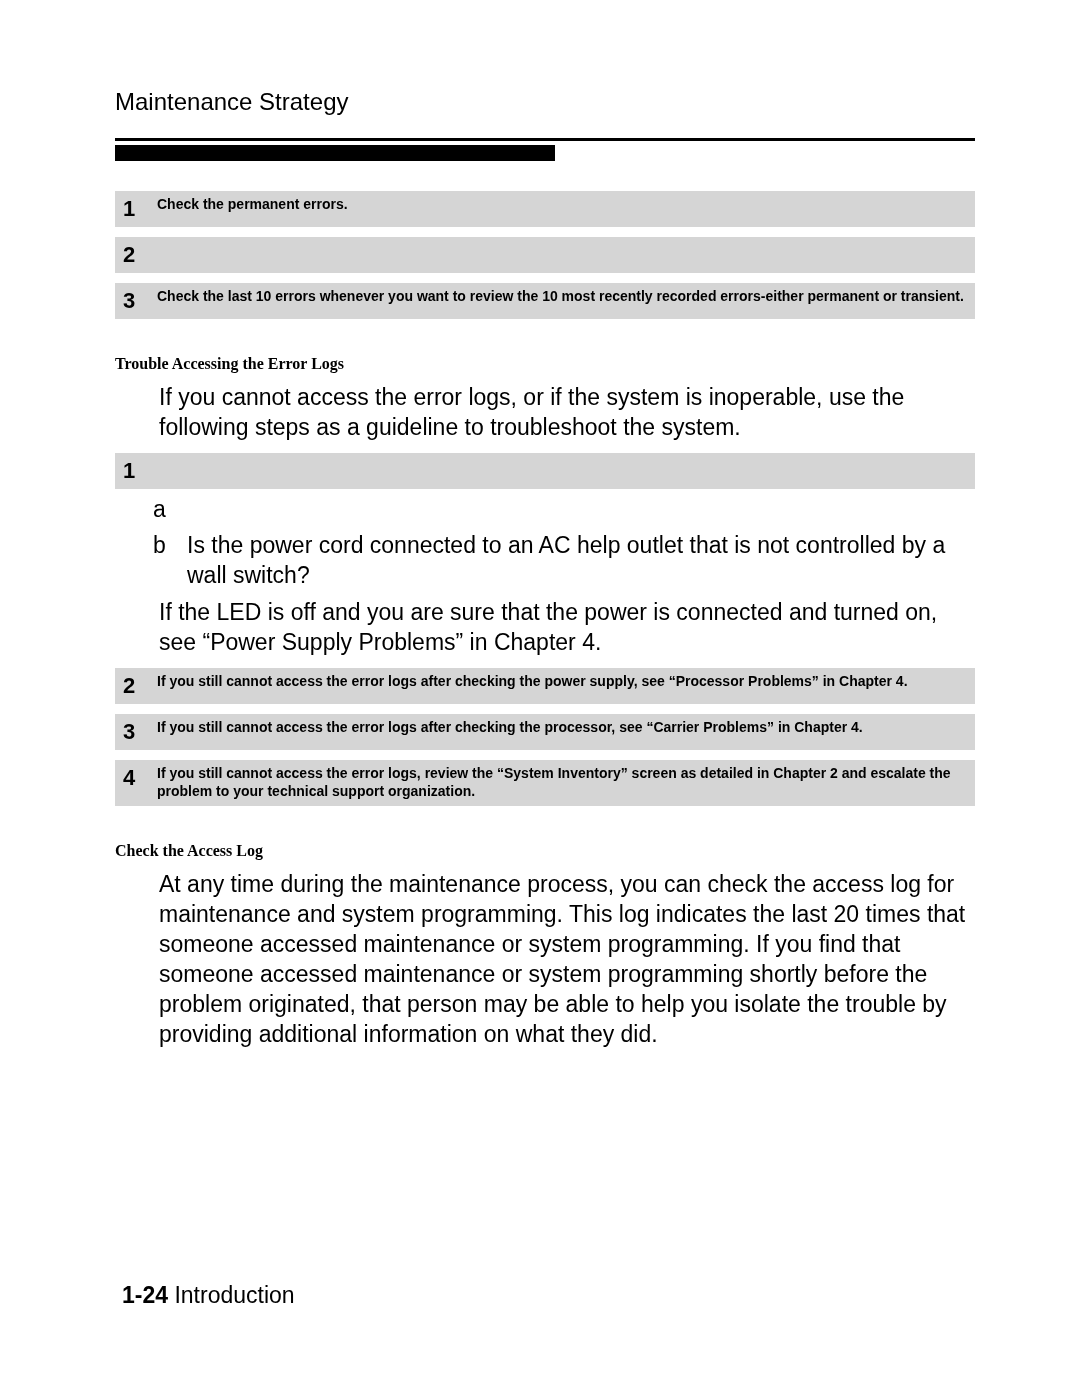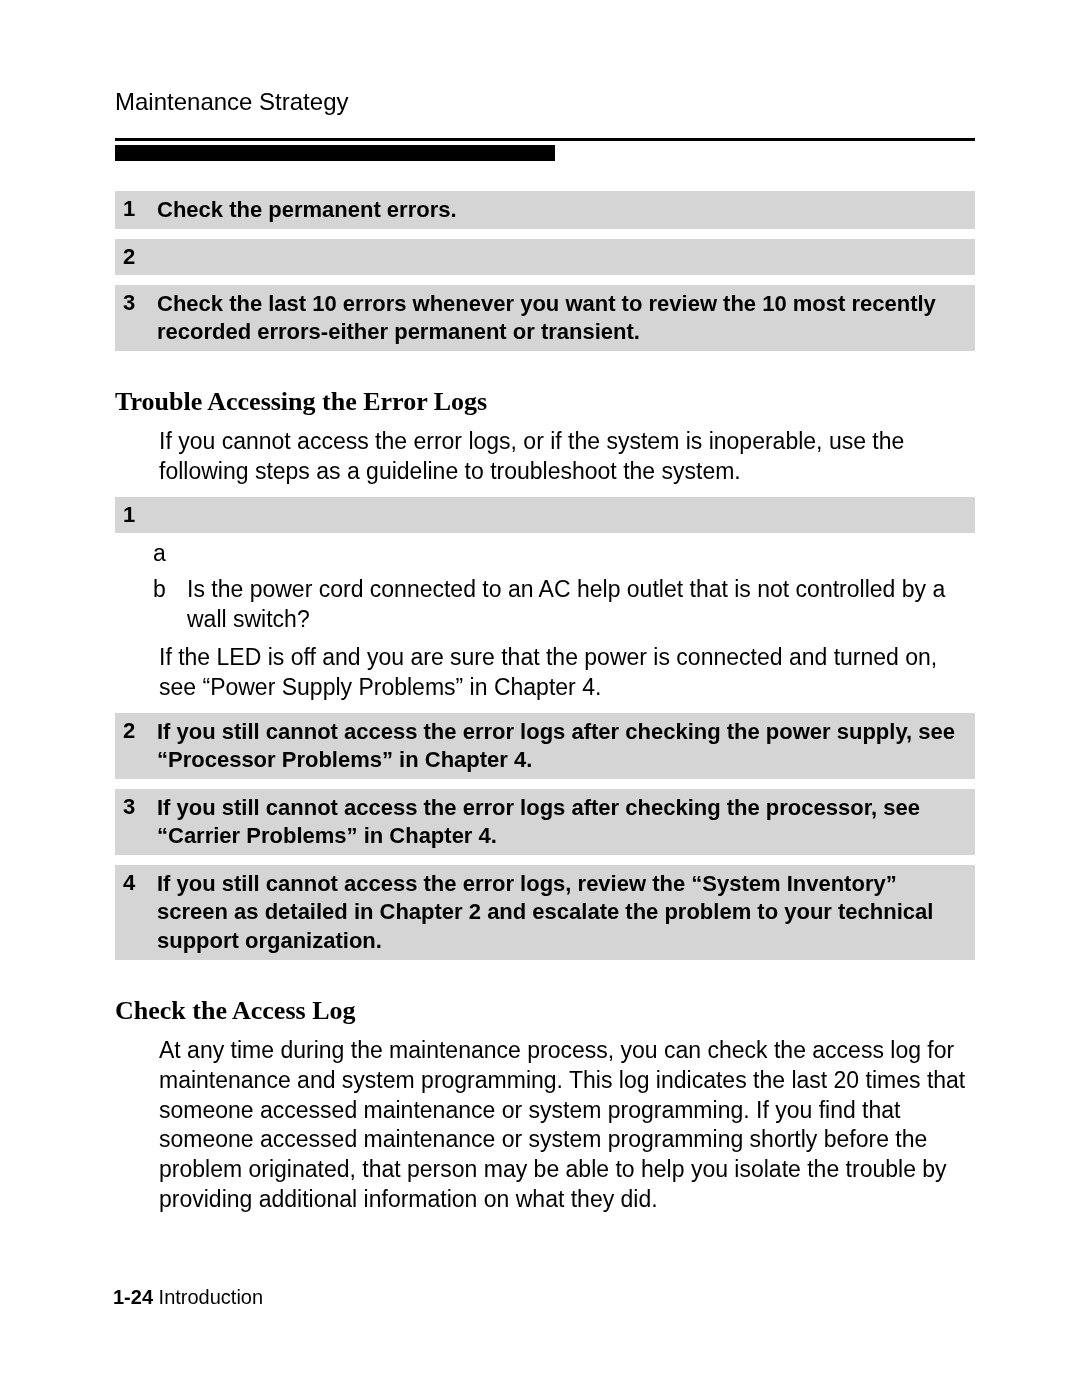--- a/index.html
+++ b/index.html
@@ -34,27 +34,27 @@
     align-items: flex-start;
   }
   .step-row .num {
     font-weight: 700;
     font-size: 22px;
     width: 34px;
     flex-shrink: 0;
   }
   .step-row .txt {
     font-weight: 700;
-    font-size: 22px;
+    font-size: 14px;
     line-height: 1.28;
   }
   .section-heading {
     font-family: "Palatino Linotype", "Book Antiqua", Georgia, serif;
     font-weight: 700;
-    font-size: 26px;
+    font-size: 16px;
     margin-top: 36px;
     margin-bottom: 10px;
   }
   .body-para {
     font-size: 23px;
     line-height: 1.3;
     margin-left: 44px;
     margin-bottom: 10px;
   }
   .sub-list {
@@ -68,22 +68,22 @@
     line-height: 1.3;
     margin-bottom: 6px;
   }
   .sub-item .letter {
     width: 34px;
     flex-shrink: 0;
   }
   .footer {
     position: absolute;
     bottom: 86px;
-    left: 113px;
-    font-size: 20px;
+    left: 122px;
+    font-size: 23px;
   }
   .footer .pg { font-weight: 700; }
 </style>
 </head>
 <body>
 
 <div class="header-title">Maintenance Strategy</div>
 <hr class="header-rule">
 <div class="header-bar"></div>
 

